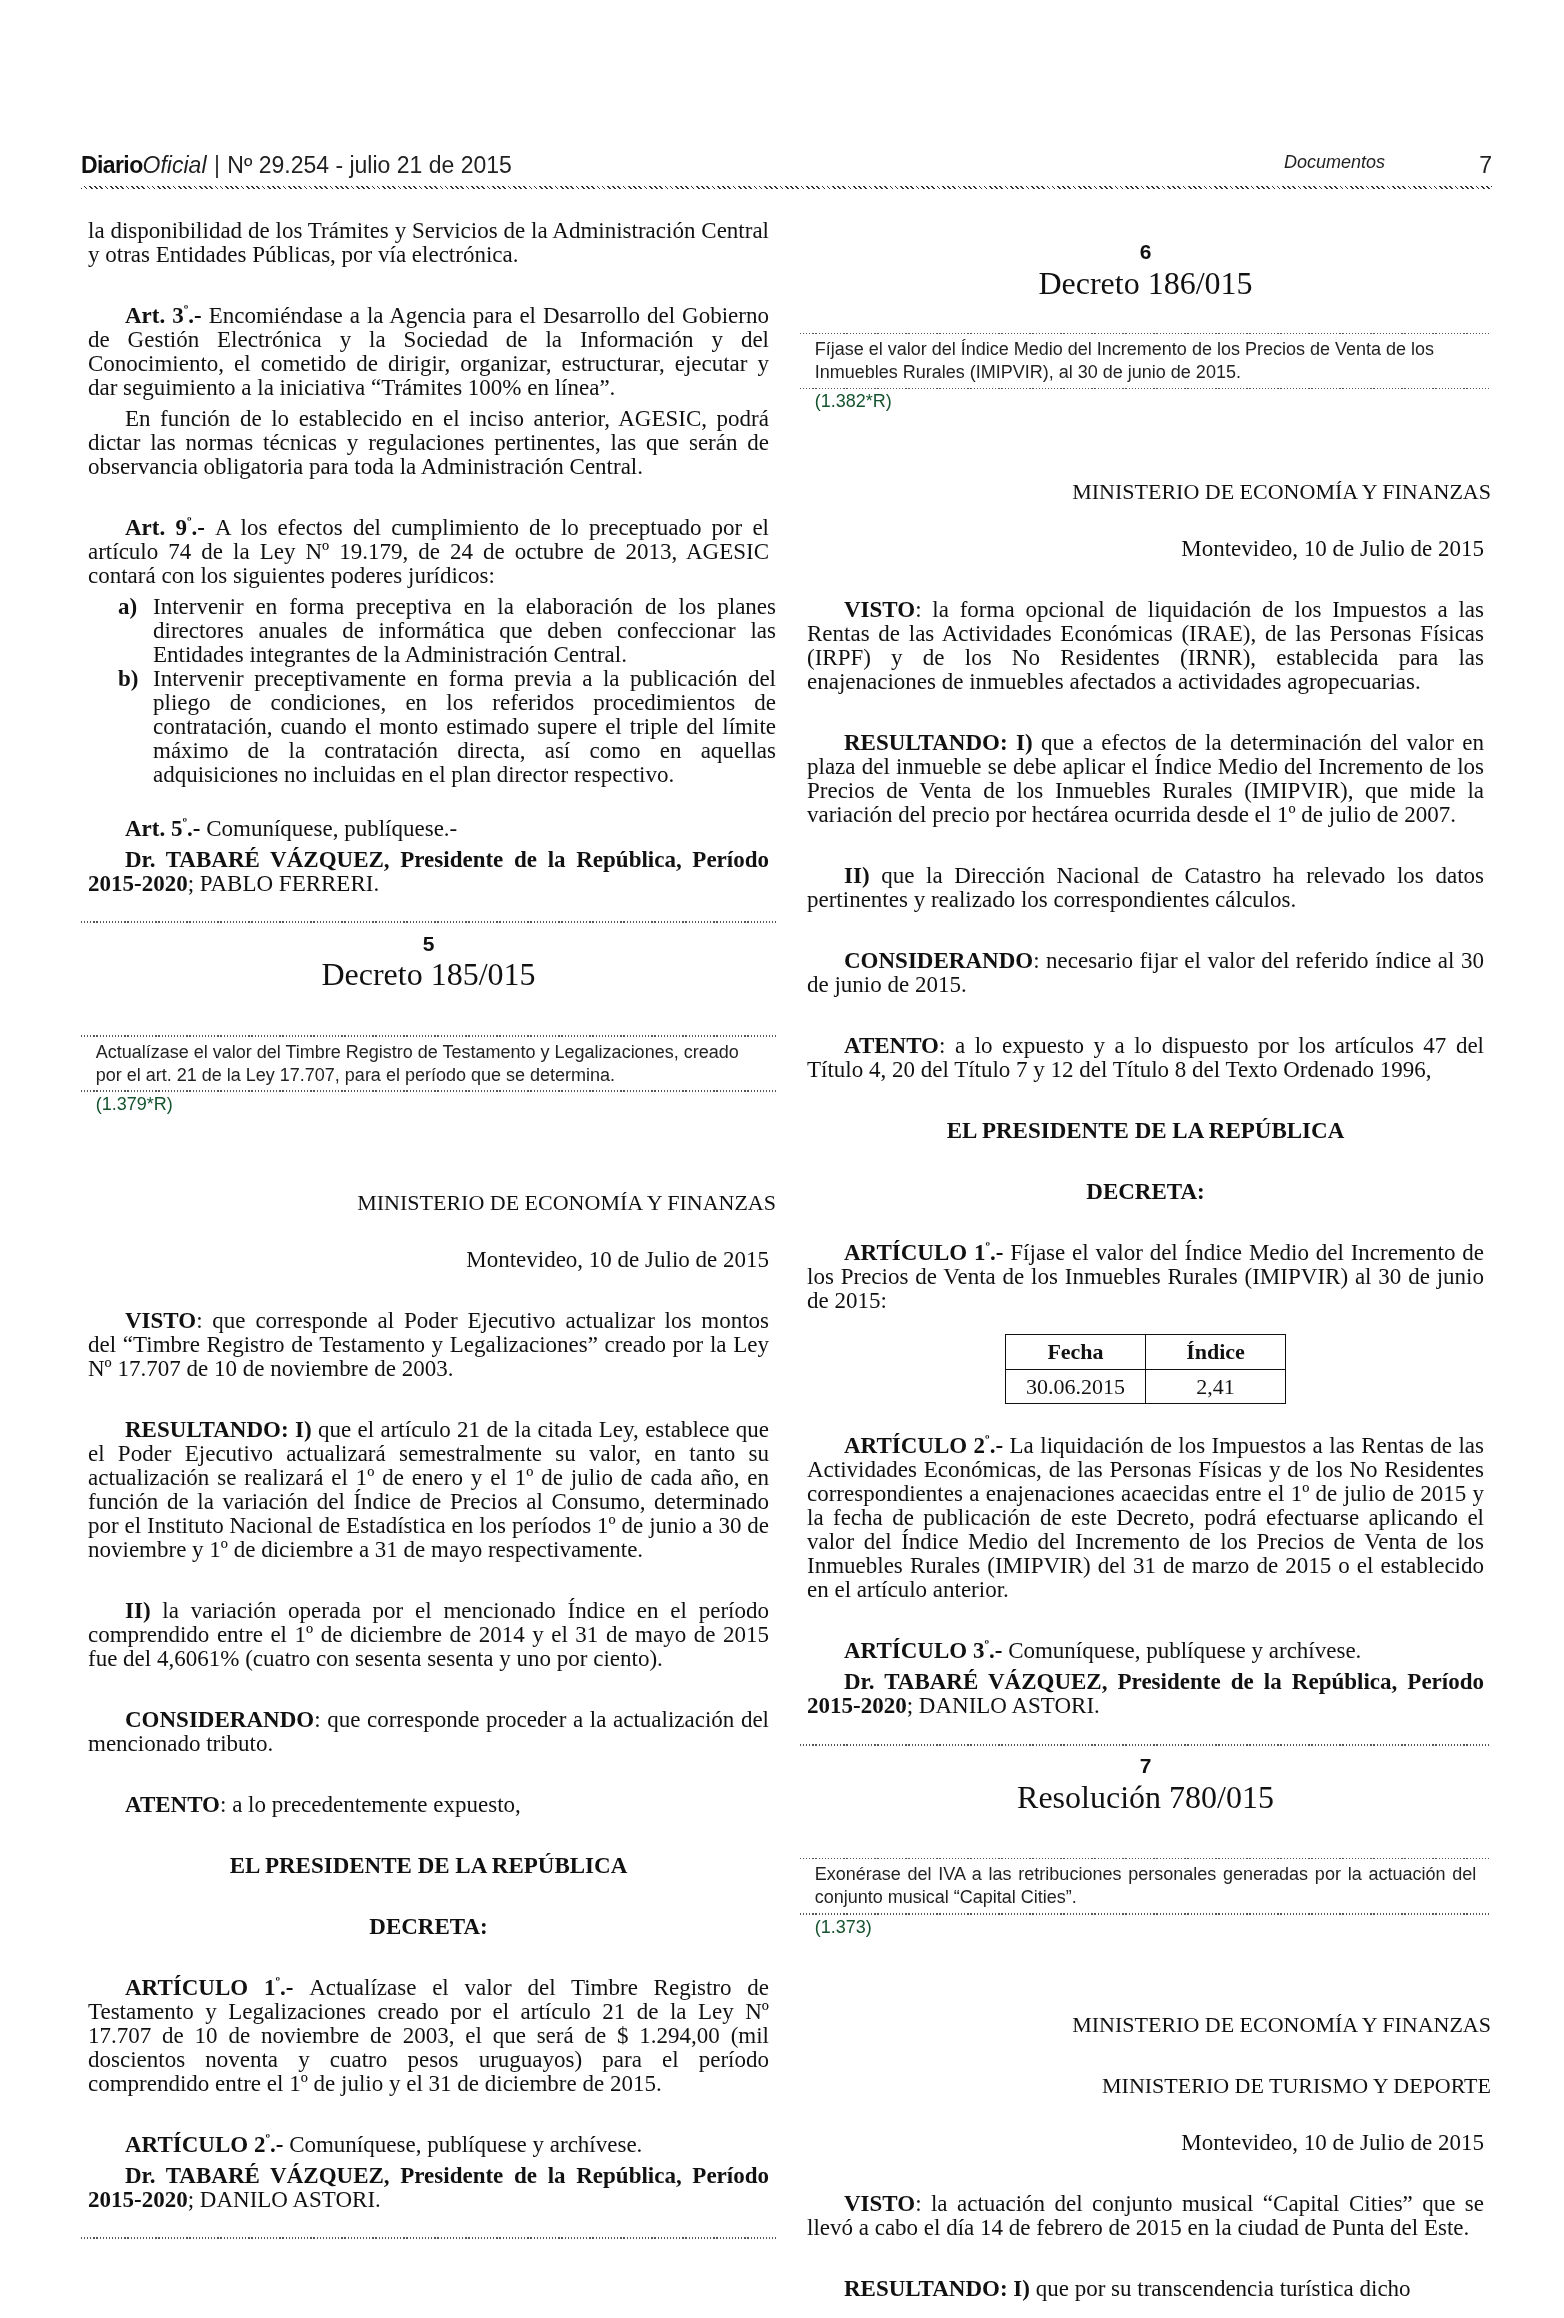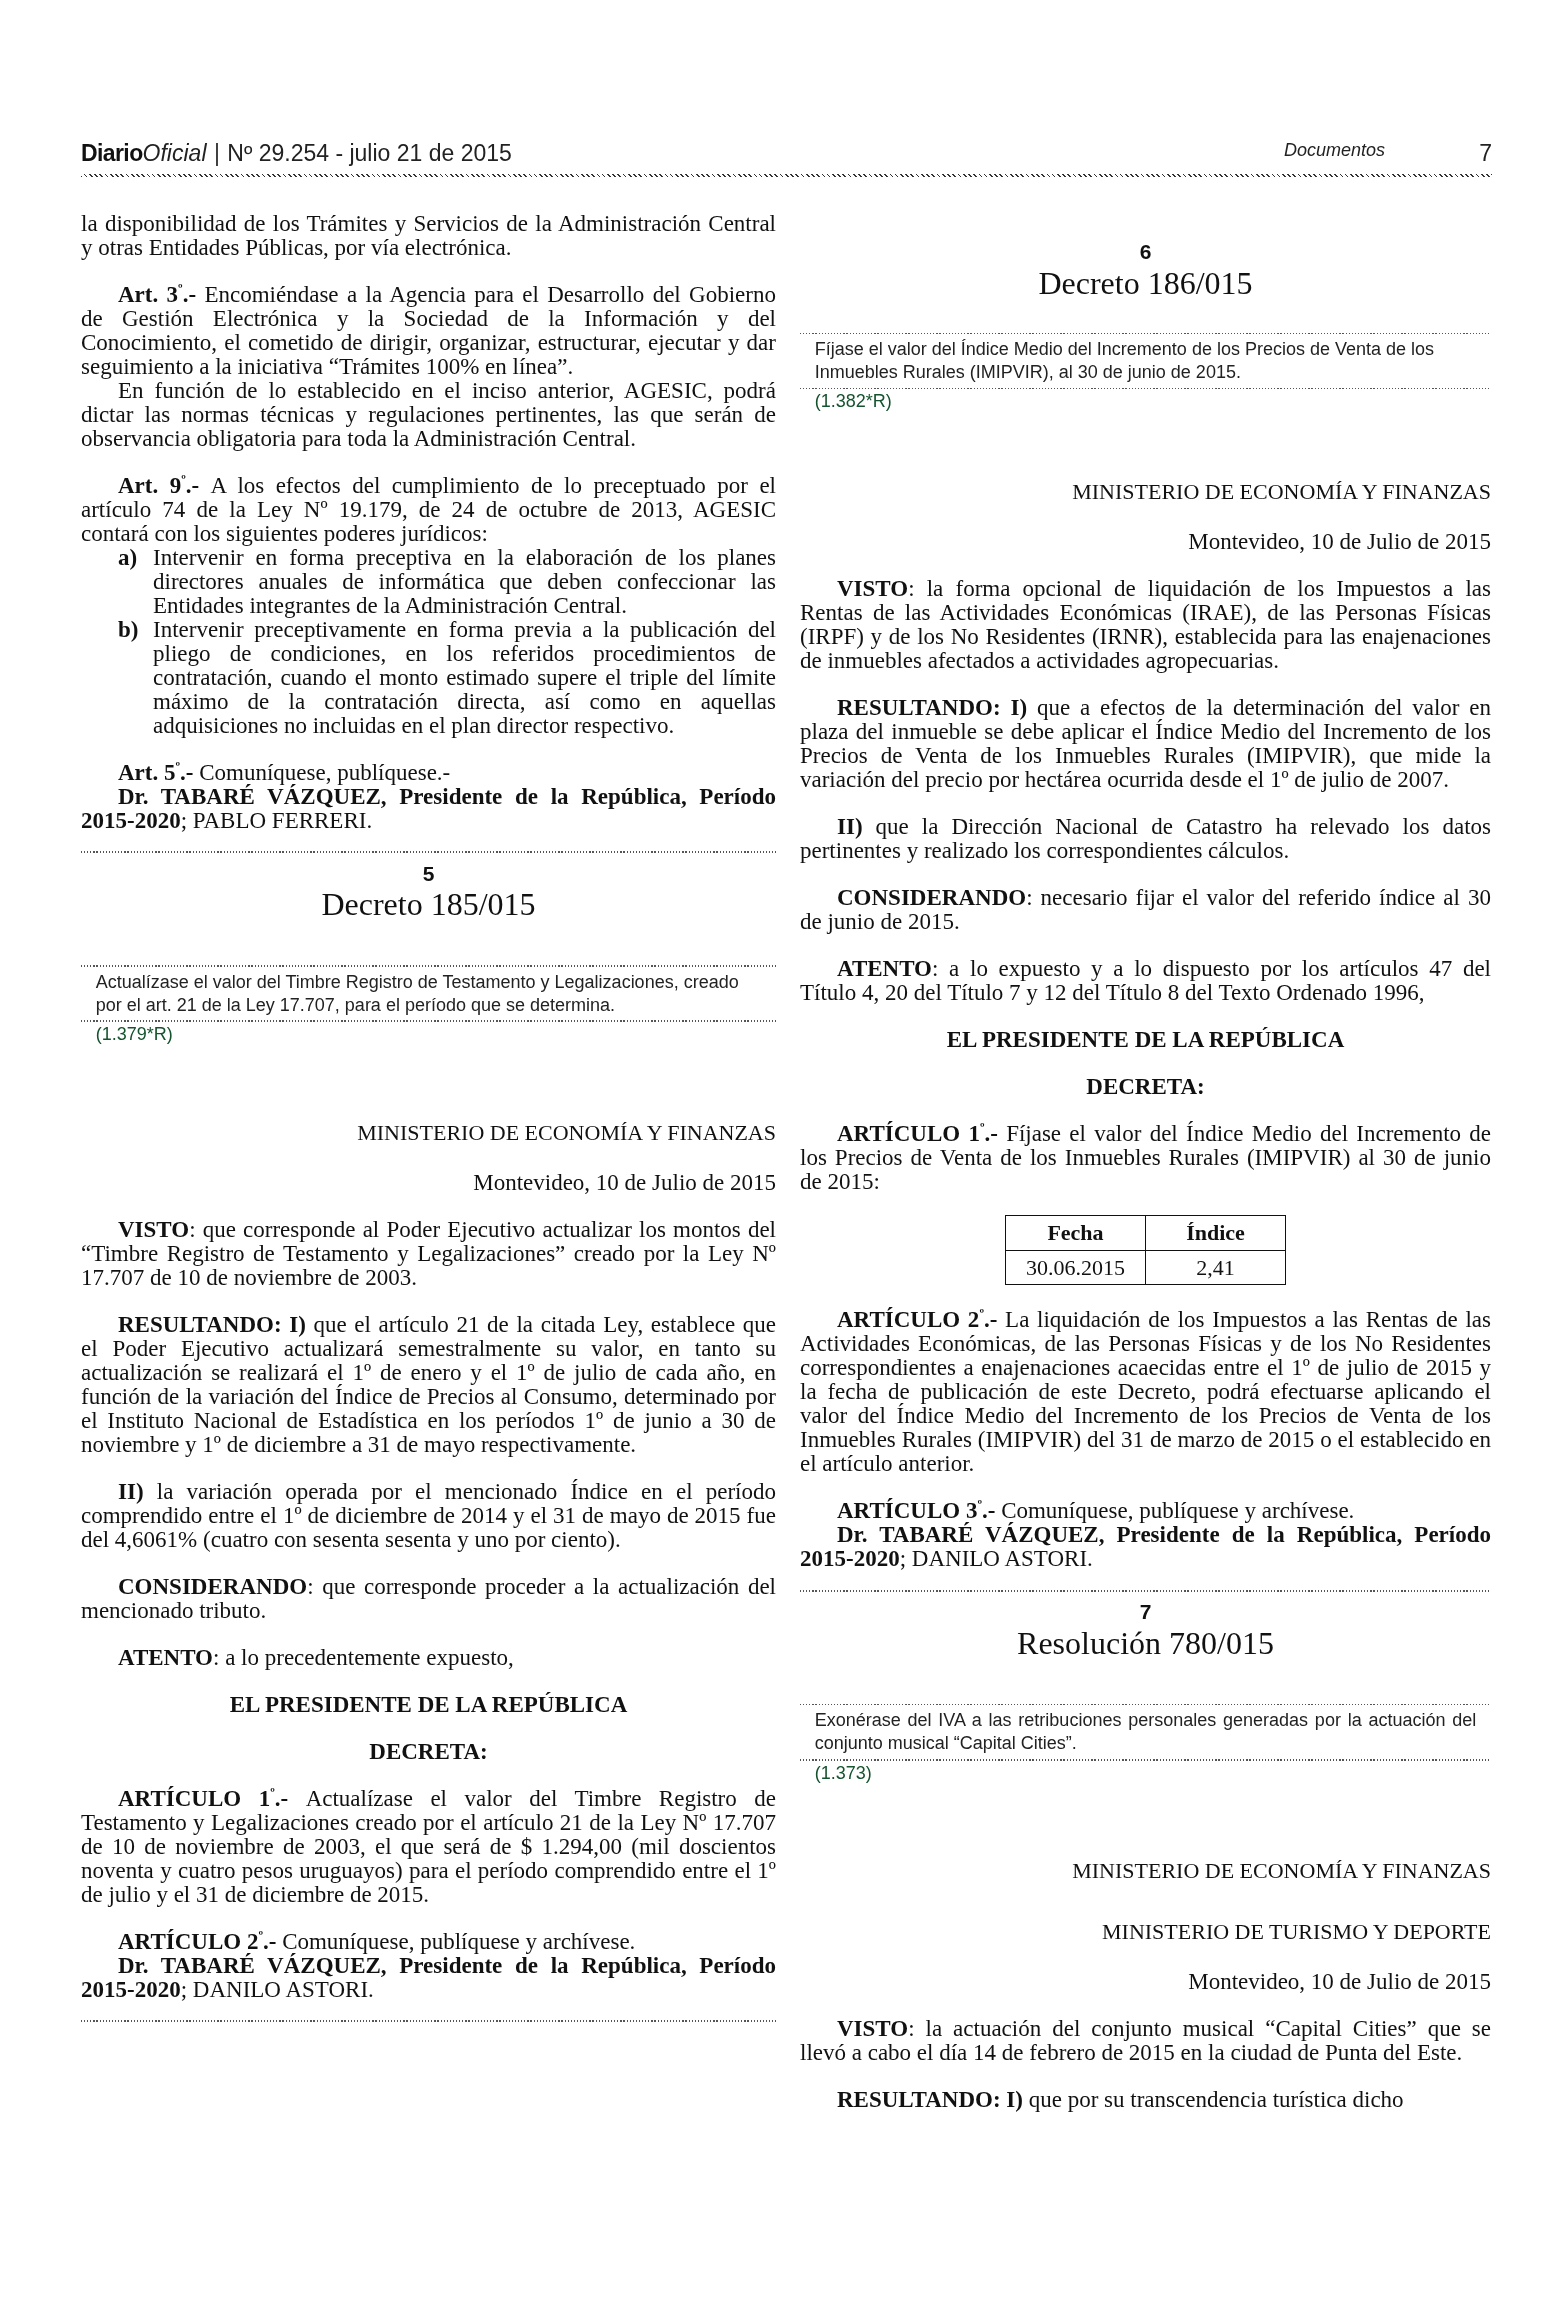--- a/index.html
+++ b/index.html
@@ -1,33 +1,33 @@
 <!DOCTYPE html>
 <html style="font-size:9.8px"><head>
 <meta charset="utf-8">
 <style>
   html, body { margin:0; padding:0; background:#ffffff; }
   body { width:1564px; height:2319px; position:relative; overflow:hidden; color:#111; }
 
-  #header { position:absolute; left:81px; top:140px; width:1411px; height:43px; }
+  #header { position:absolute; left:81px; top:152px; width:1411px; height:43px; }
   #header .brand { position:absolute; left:0; top:0; font-size:23px; font-family:"Liberation Sans", sans-serif; white-space:nowrap; }
   #header .brand .b1 { font-weight:bold; letter-spacing:-0.6px; }
   #header .brand .b2 { font-style:italic; font-weight:normal; color:#222; }
   #header .brand .sep { margin:0 7.4px; color:#333; }
   #header .brand .issue { color:#222; }
   #header .section { position:absolute; right:107px; top:0; font-size:18px; font-style:italic; font-family:"Liberation Sans", sans-serif; color:#222; }
   #header .pageno { position:absolute; right:0; top:0; font-size:23px; font-family:"Liberation Sans", sans-serif; color:#222; }
   #header .rule { position:absolute; left:0; right:0; top:34px; height:3.1px;
     background: repeating-linear-gradient(45deg, #333 0 1.2px, transparent 1.2px 3.7px); }
 
   .col { position:absolute; font-family:"Liberation Serif", serif; font-size:23px; line-height:24px; text-align:justify; }
   #col-left { left:81px; top:212px; width:695px; }
   #col-right { left:800px; top:212px; width:691px; }
 
-  .p { margin:0; text-indent:37px; }
+  .p { margin:7px; text-indent:37px; }
   .p.noind { text-indent:0; }
   .gap { height:23px; }
   .b { font-weight:bold; }
   .sup { font-size:0.6em; vertical-align:0.6em; line-height:0; }
 
   .list-item { position:relative; padding-left:72px; text-indent:0; }
   .list-item .mark { position:absolute; left:37px; top:0; font-weight:bold; }
 
   .dotrule { height:1.8px; border:0; margin:0;
     background: repeating-linear-gradient(90deg, #555 0 1.2px, transparent 1.2px 3.1px); }

